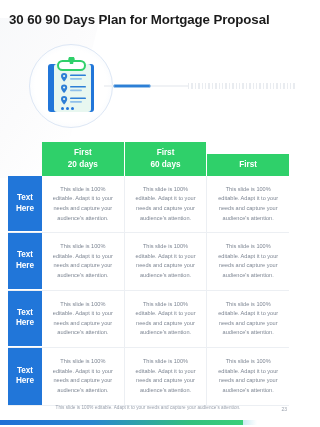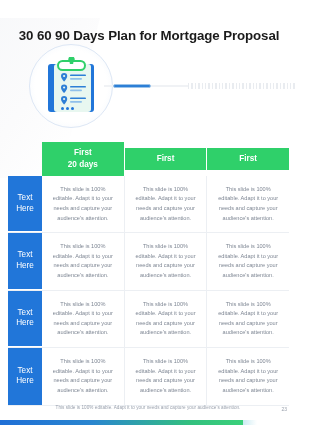--- a/index.html
+++ b/index.html
@@ -31,28 +31,27 @@
     height: 160px;
     background: linear-gradient(115deg, #f7f8fa 0%, #fbfbfc 55%, #ffffff 100%);
     transform: skewX(-14deg);
     pointer-events: none;
   }
 
   
   .title {
     position: absolute;
     left: 9px;
-    top: 28px;
+    top: 12px;
     width: 280px;
     font-size: 13.3px;
     font-weight: bold;
     color: #1b1b1b;
     letter-spacing: -0.1px;
     line-height: 1.15;
-    text-align: center;
   }
 
   
   .icon-wrap {
     position: absolute;
     left: 29px;
     top: 44px;
     width: 84px;
     height: 84px;
   }
@@ -117,21 +116,21 @@
 
   
   .table {
     position: absolute;
     left: 8px;
     top: 142px;
     width: 281px;
   }
   .trow {
     display: flex;
-    align-items: center;
+    align-items: flex-end;
   }
   .head-spacer {
     width: 34px;
     flex: 0 0 34px;
     background: #ffffff;
   }
   .head-cell {
     flex: 1 1 0;
     background: #2fd06a;
     color: #ffffff;
@@ -154,21 +153,21 @@
     border-bottom: 1px solid #eceff3;
   }
   .brow:last-child { border-bottom: 1px solid #eceff3; }
 
   .label-cell {
     width: 34px;
     flex: 0 0 34px;
     background: #2176d9;
     color: #ffffff;
     font-size: 8.2px;
-    font-weight: normal;
+    font-weight: bold;
     line-height: 1.3;
     display: flex;
     align-items: center;
     justify-content: center;
     text-align: center;
     border-bottom: 1.6px solid #ffffff;
     box-sizing: border-box;
     margin-left: -1px;
   }
   .brow:last-child .label-cell { border-bottom: none; }
@@ -277,20 +276,21 @@
   <div class="table">
 
     <div class="trow">
       <div class="head-spacer"></div>
       <div class="head-cell">
         <div>First</div>
         <div>20 days</div>
       </div>
       <div class="head-cell">
         <div>First</div>
+        <div>60 days</div>
       </div>
       <div class="head-cell">
         <div>First</div>
       </div>
     </div>
 
     <div class="body-rows">
 
       <div class="brow">
         <div class="label-cell">

